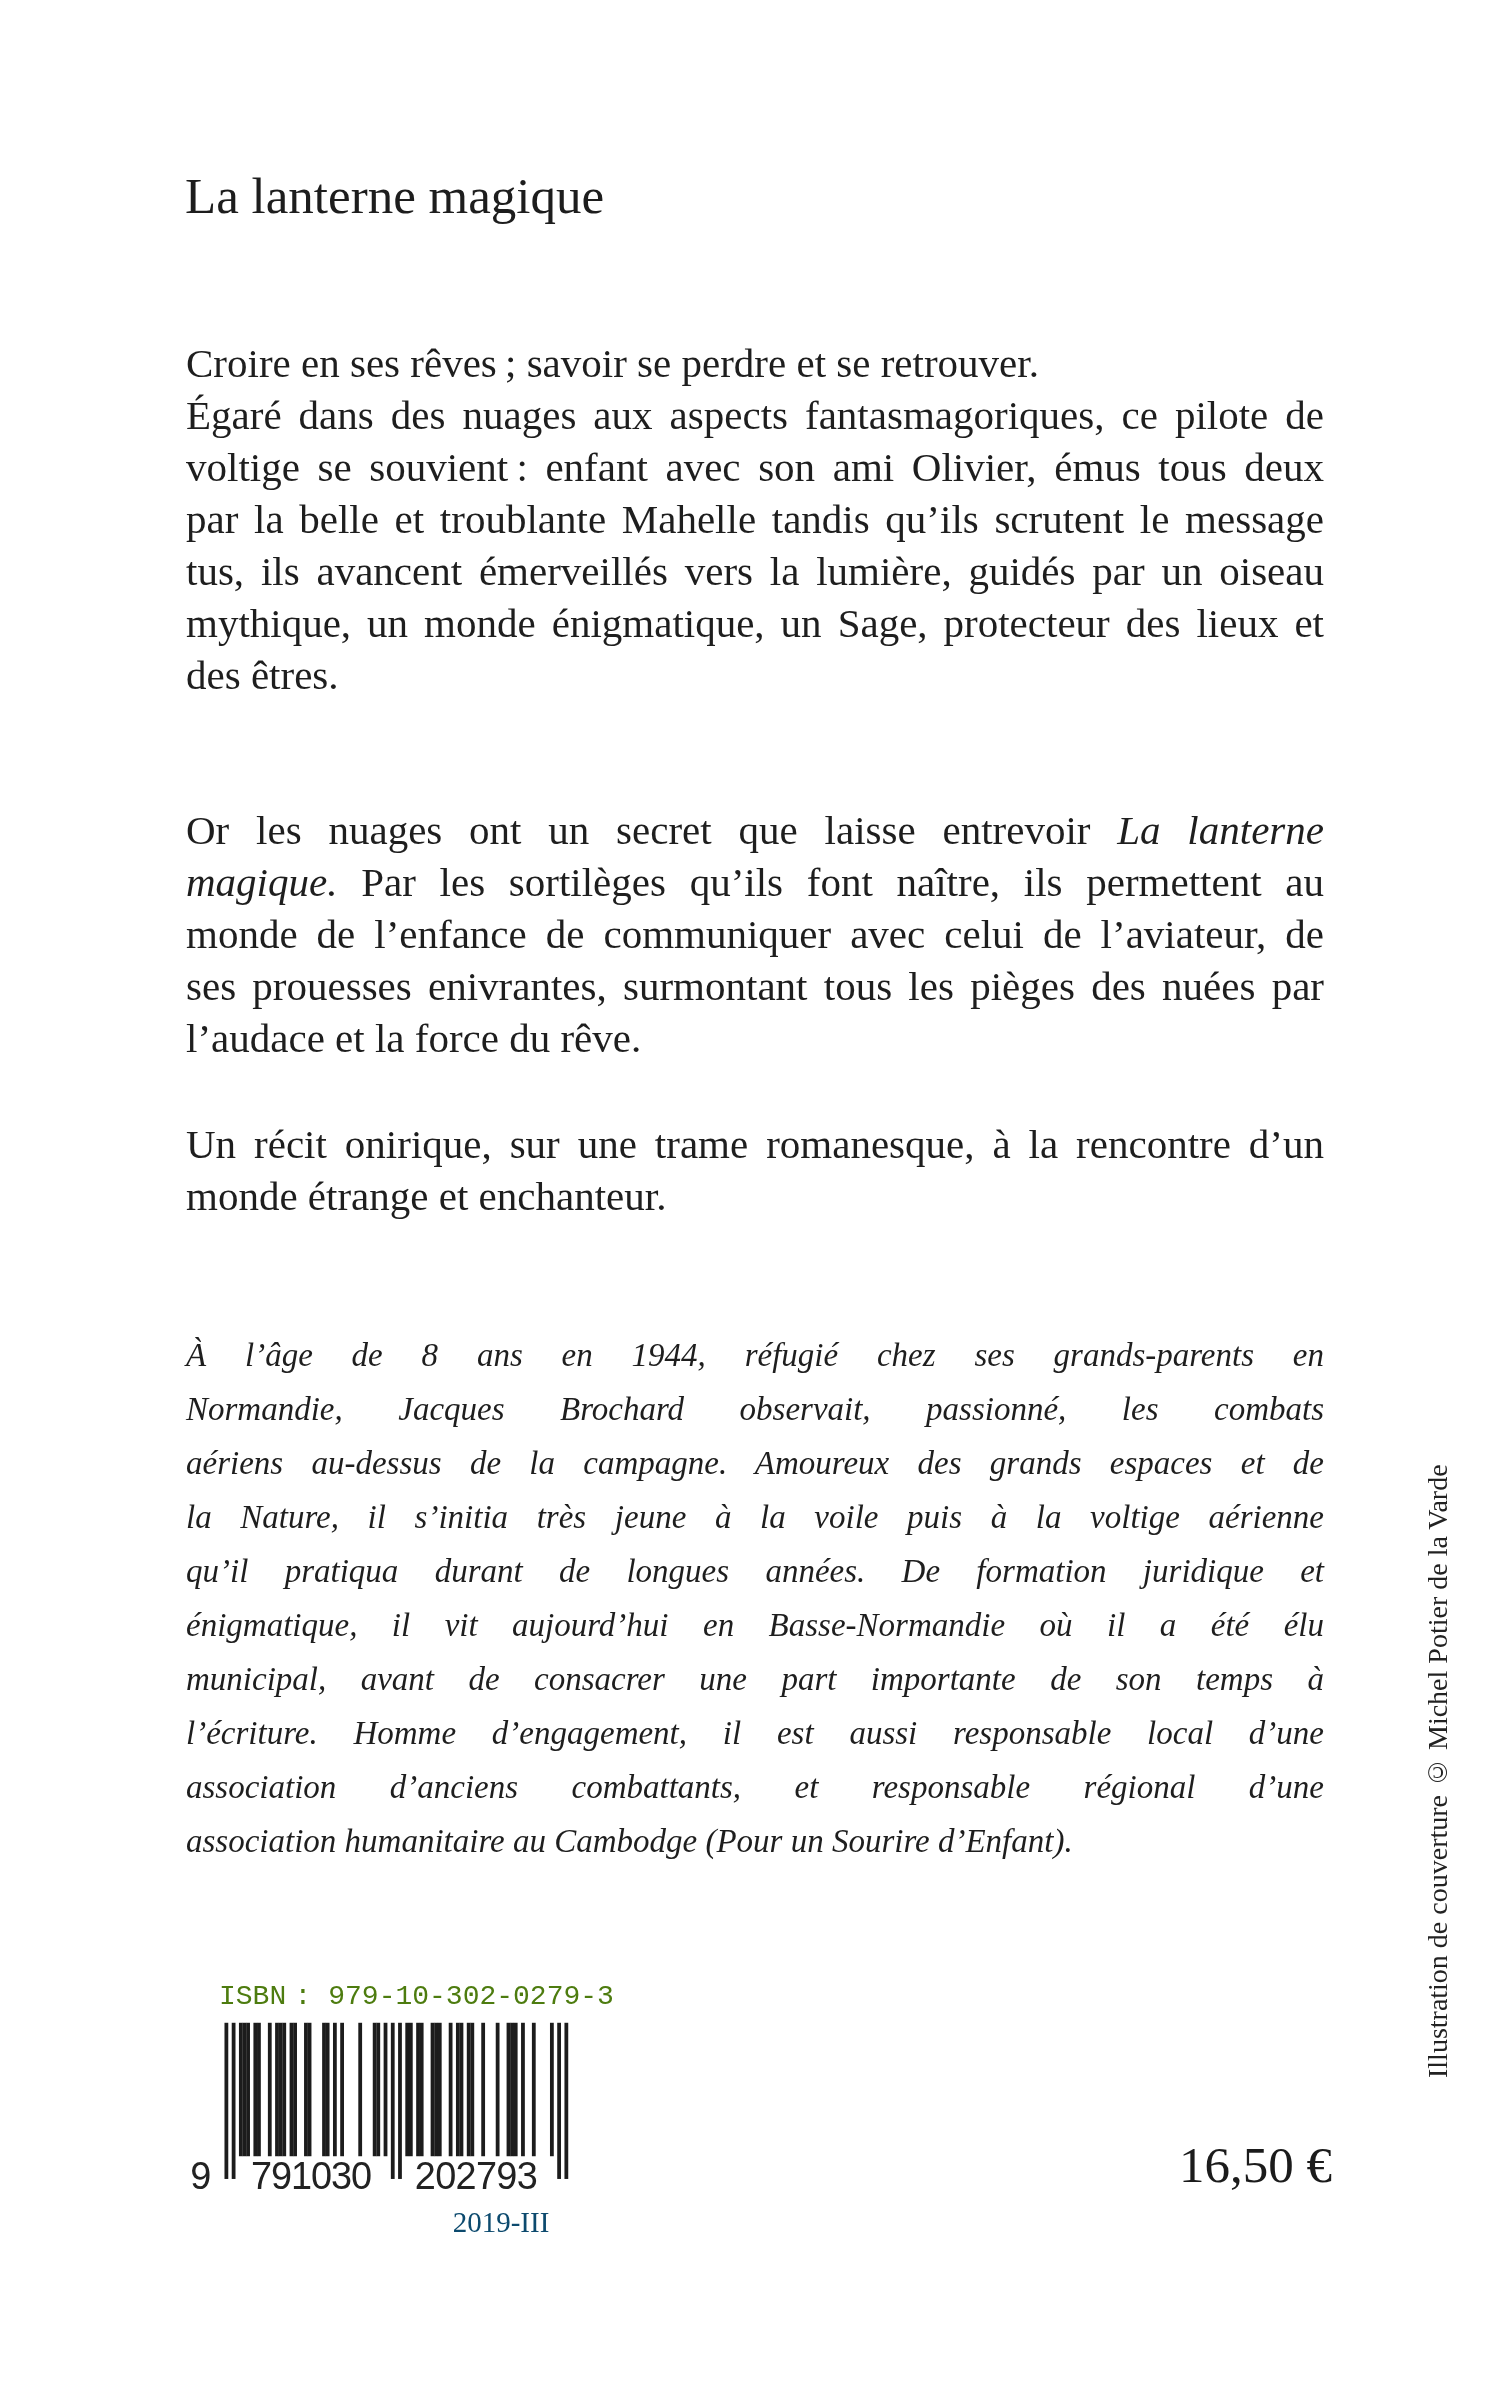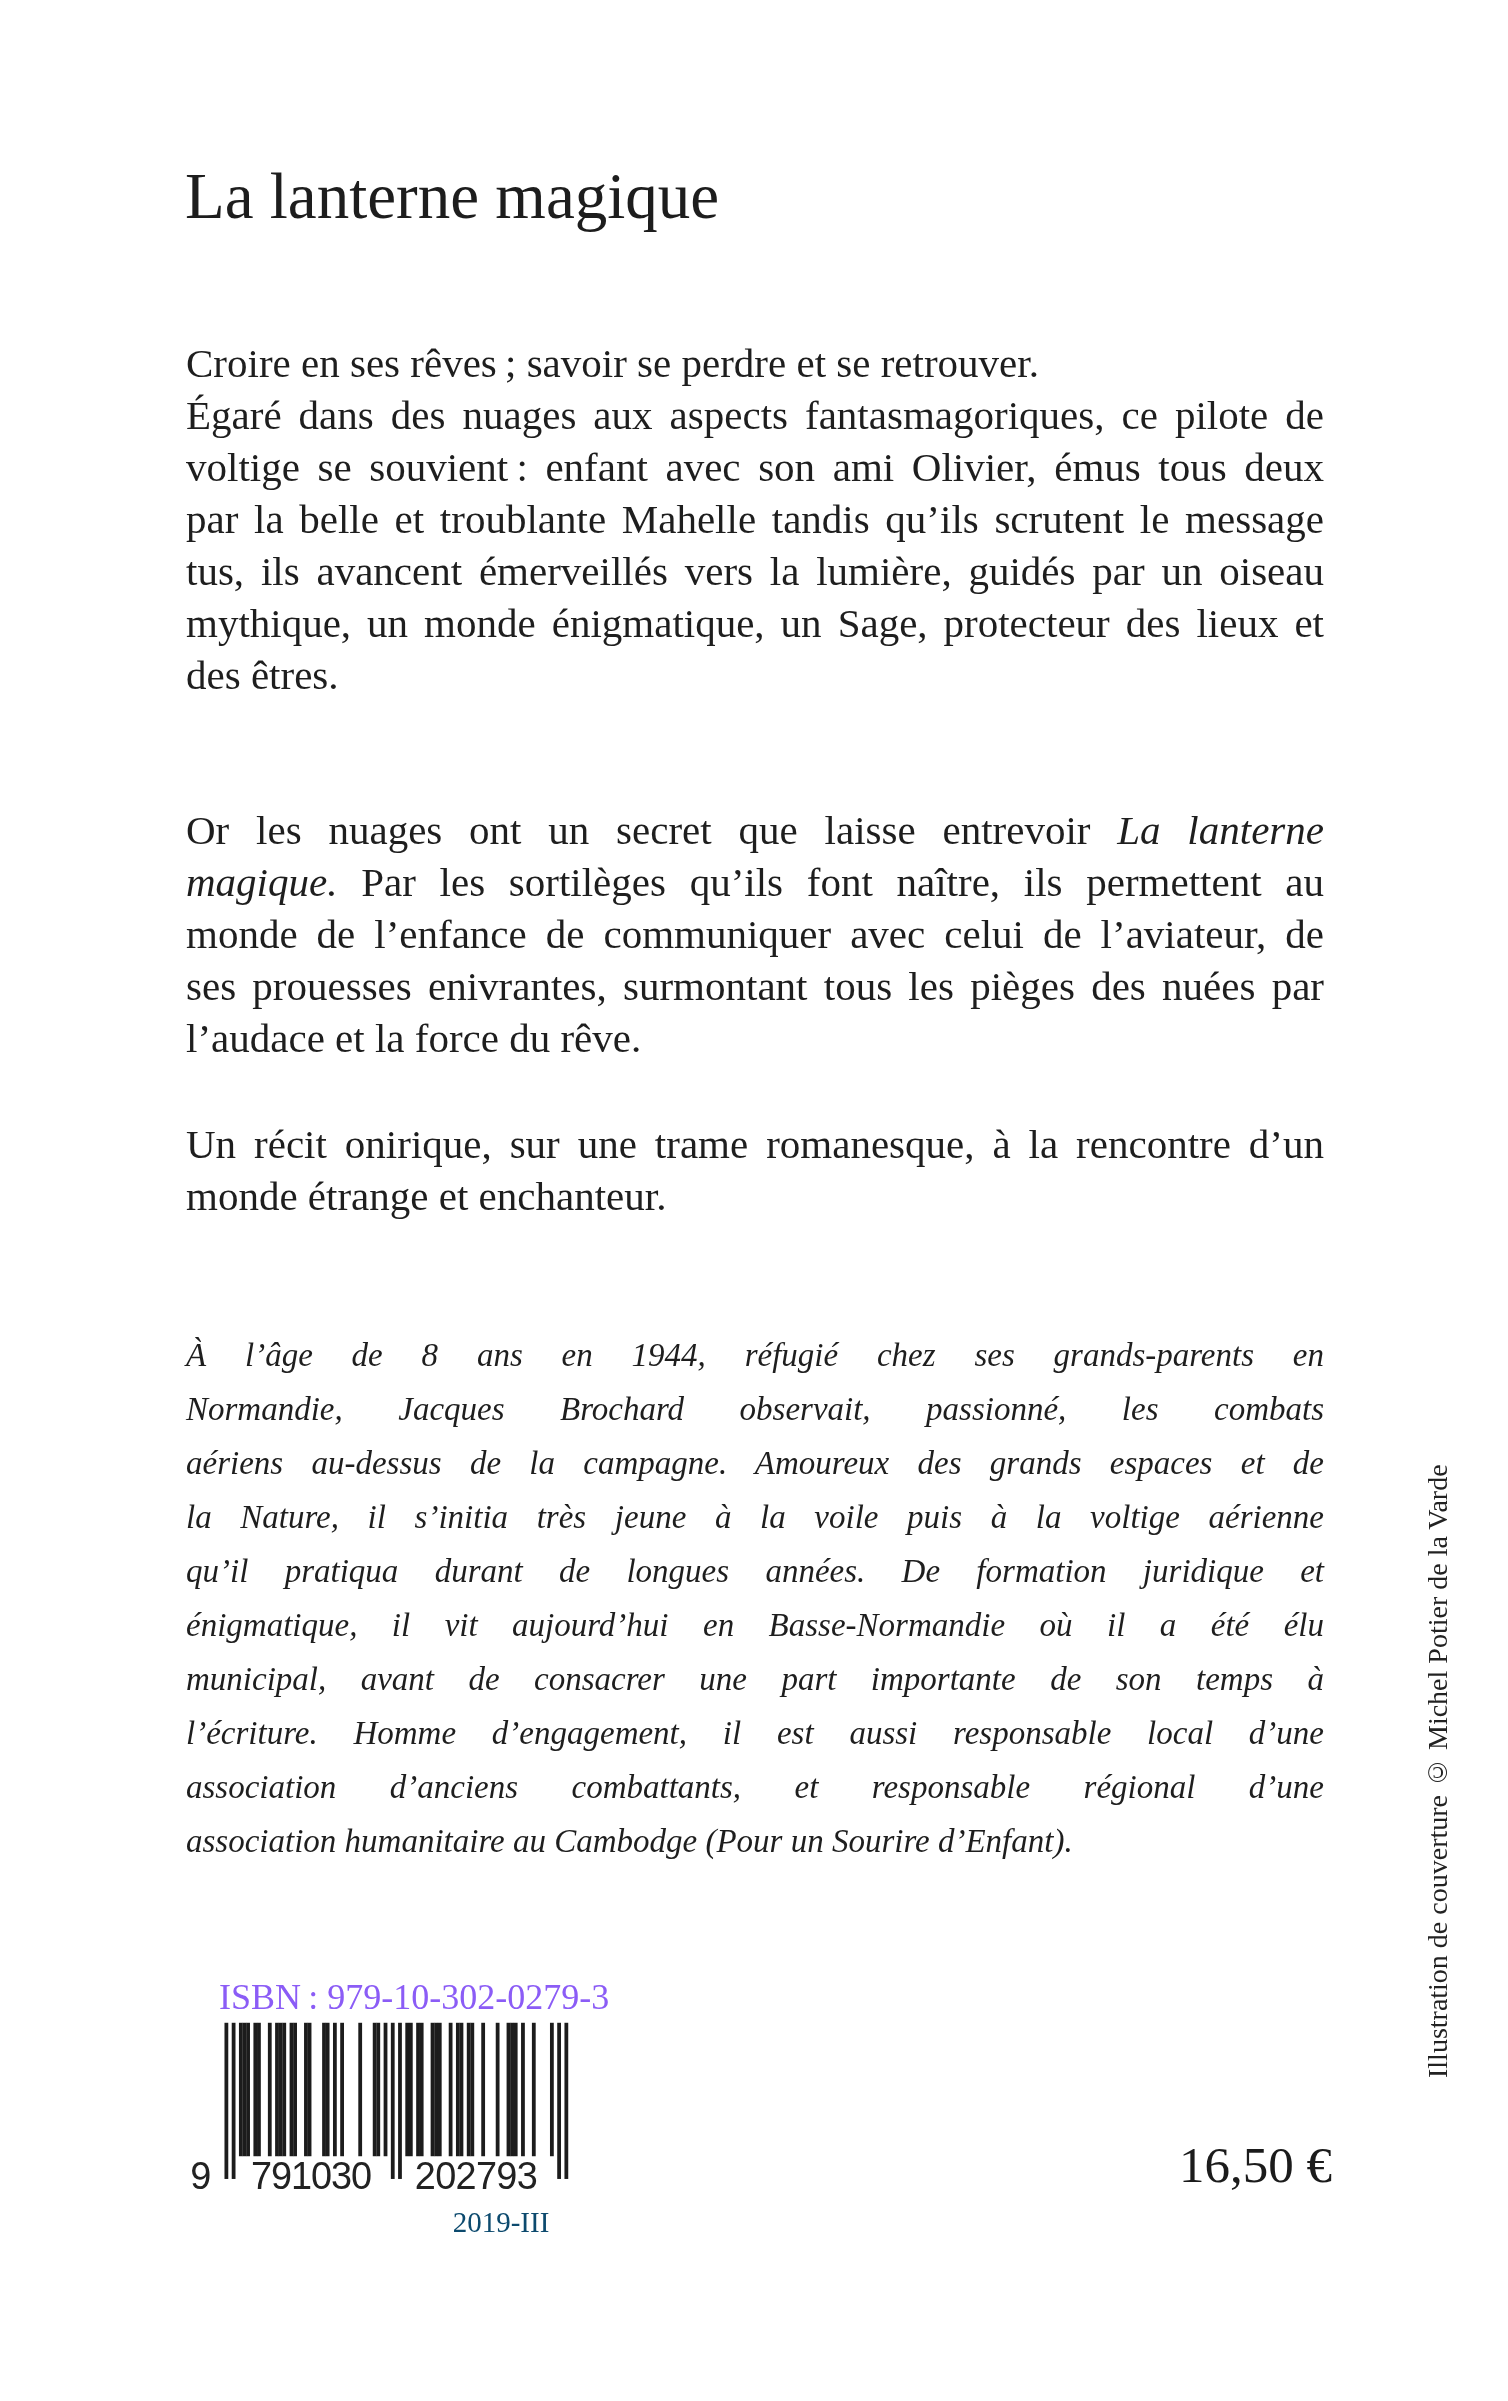--- a/index.html
+++ b/index.html
@@ -7,43 +7,43 @@
     width:1508px;height:2402px;
     background:#ffffff;
     position:relative;
     overflow:hidden;
     font-family:"Liberation Serif", serif;
     color:#1b1b1b;
   }
   .abs{position:absolute;}
   #title{
     left:185px;top:163px;
-    font-size:65px;line-height:66px;
+    font-size:51px;line-height:66px;
     letter-spacing:0px;
     color:#1d1d1d;
     white-space:nowrap;
   }
   .textblock{
     left:186px;width:1138px;
     font-size:41px;line-height:52px;
     color:#1e1e1e;
   }
   .tline{text-align:justify;text-align-last:justify;}
   .tline.last{text-align-last:left;}
   .tline.single{text-align:left;text-align-last:left;}
   .it{font-style:italic;}
   #bio{font-style:italic;line-height:54px;font-size:33px;}
   #p1{top:337px;}
   #p2{top:804px;}
   #p3{top:1118px;}
   #bio{top:1328px;}
   #isbn{
     left:219px;top:1976px;
-    font-size:36px;line-height:42px;
-    color:#8b5cf6;white-space:nowrap;
+    font-size:28px;line-height:42px;
+    color:#4d7c0f;white-space:nowrap;font-family:Liberation Mono, monospace;
   }
   #barcode{
     left:180px;top:2016px;width:407px;height:218px;
   }
   #barcode svg{position:absolute;left:0;top:0;}
   #edition{
     left:501px;top:2205px;
     transform:translateX(-50%);
     font-size:29px;line-height:34px;
     color:#0c4a6e;white-space:nowrap;

